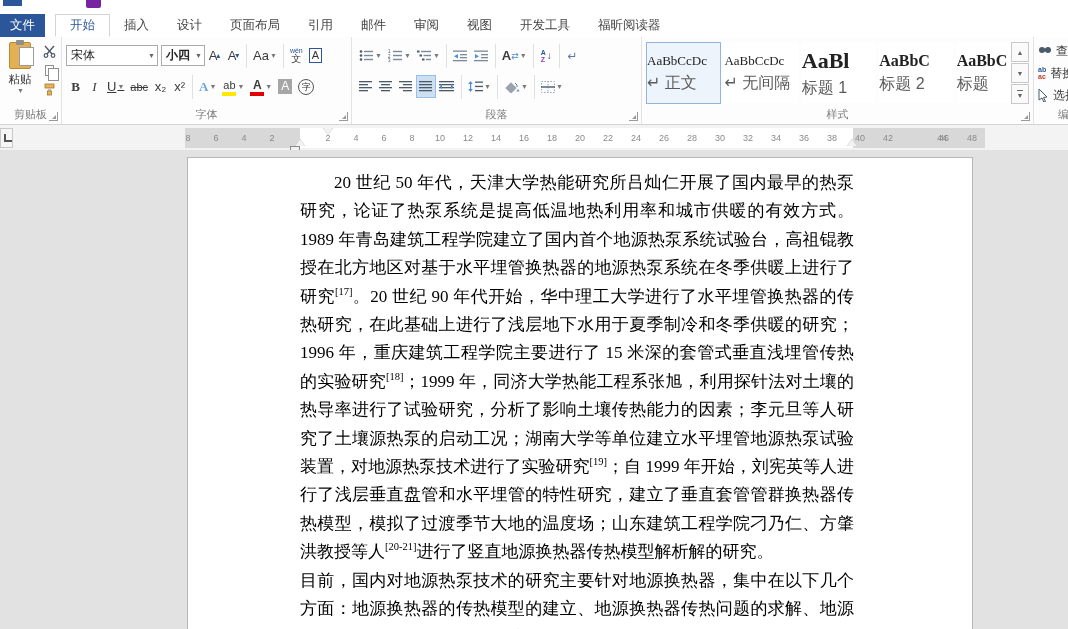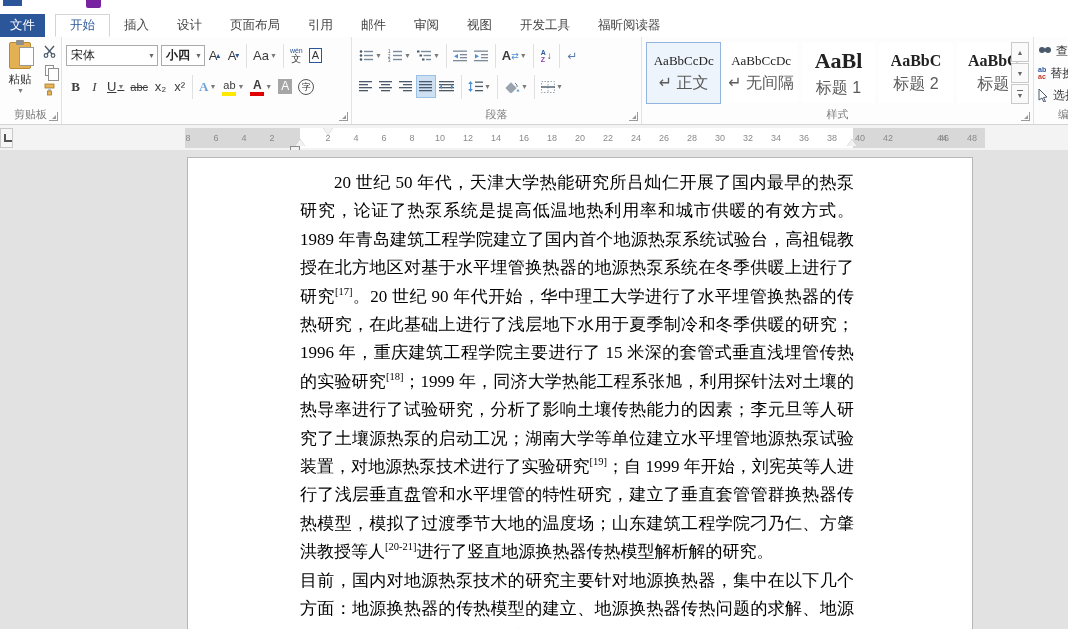--- a/index.html
+++ b/index.html
@@ -73,21 +73,21 @@
   .sort-ico { display:flex; align-items:center; line-height:1; }
   .sort-ico .az { display:flex; flex-direction:column; font-size:7px; font-weight:bold; }
   .sort-ico .az .a { color:#2b579a; } .sort-ico .az .z { color:#8e44ad; }
   .sort-ico .dn { font-size:10px; color:#444; margin-left:1px; }
   .mark-ico { color:#5d7ba8; font-size:12px; }
 
   
   #grp-styles { width:392px; }
   .style-items { display:flex; gap:2px; padding-top:2px; }
   .style-item { width:88px; height:62px; background:#fff; border:1px solid #fdfdfd;
-    display:flex; flex-direction:column; align-items:center; justify-content:center; cursor:default; }
+    display:flex; flex-direction:column; align-items:flex-start; justify-content:center; cursor:default; }
   .style-item.selected { border:1px solid #92b4de; background:#eef4fb; }
   .style-prev { font-family:"Liberation Serif",serif; font-size:13px; color:#222; white-space:nowrap;
     overflow:hidden; max-width:62px; }
   .style-prev.big { font-size:22px; font-weight:bold; }
   .style-prev.med { font-size:16px; font-weight:bold; }
   .style-name { font-size:16px; color:#5b5b5b; margin-top:4px; white-space:nowrap; }
   .style-scroll { position:absolute; right:4px; top:5px; width:18px; display:flex; flex-direction:column; gap:1px; }
   .ssb { width:18px; height:20px; border:1px solid #c9c9c9; background:#fafafa; font-size:7px; color:#666;
     display:flex; align-items:center; justify-content:center; }
   .ssb.more span { border-top:1px solid #666; padding-top:1px; }
@@ -246,20 +246,21 @@
         </span>
           <span class="dd">▼</span>
       </div>
       <div class="ib">
           <span class="shade-a">A</span>
         </div>
       <div class="ib">
           <span class="circ">字</span>
         </div>
     </div>
+    <div class="group-label">字体</div>
     <div class="launcher"></div>
   </div>
 
   <div class="group" id="grp-paragraph">
     <div class="rrow">
       <div class="ib">
         <svg class="li-svg" width="15" height="13" viewBox="0 0 15 13">
           <circle cx="2" cy="2.5" r="1.3" fill="#4a5a6a"></circle>
             <rect x="5" y="1.8" width="9" height="1.4" fill="#7a8a9a"></rect>
           <circle cx="2" cy="6.5" r="1.3" fill="#4a5a6a"></circle>

